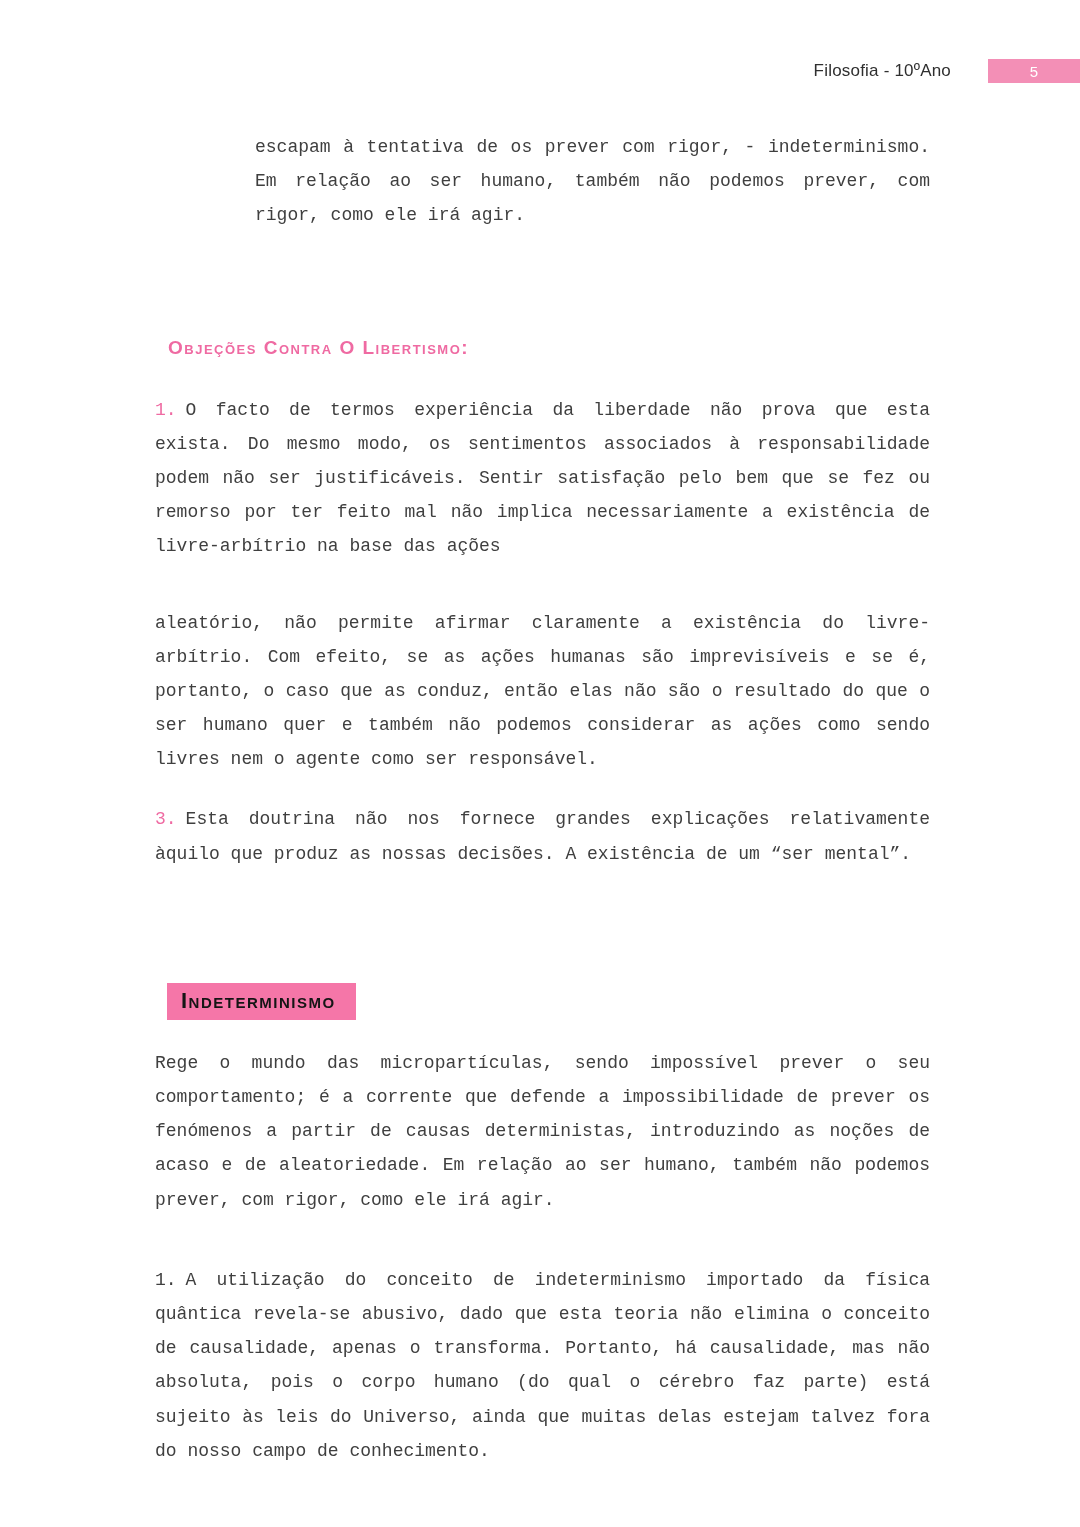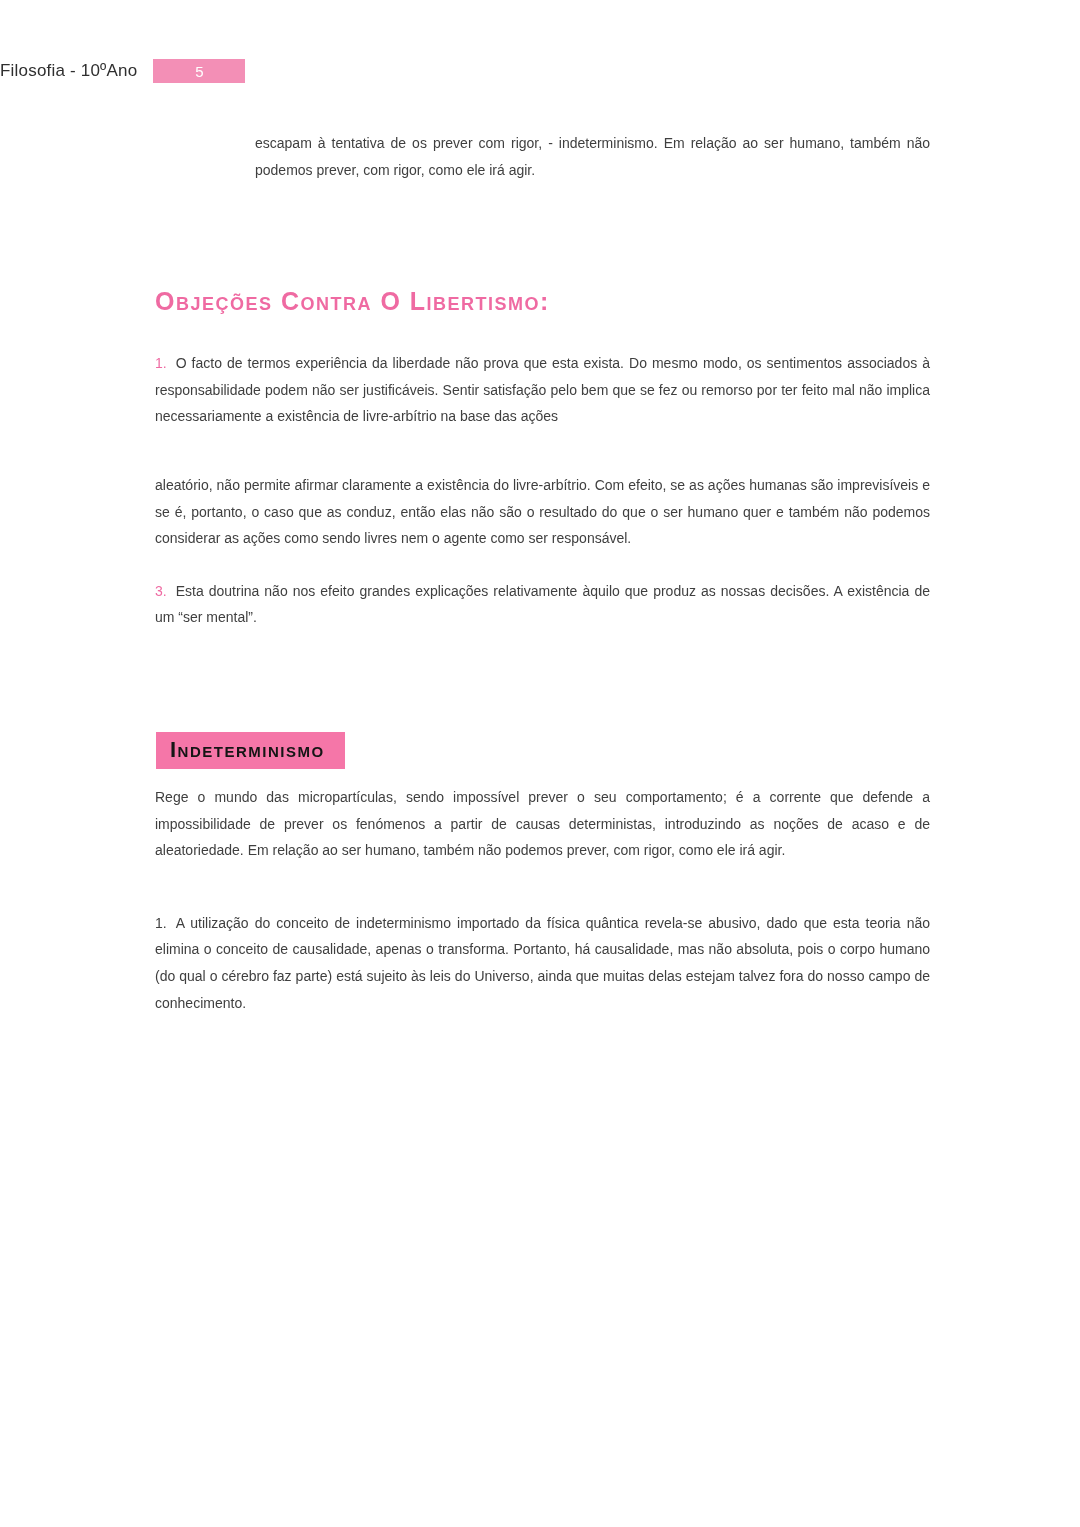--- a/index.html
+++ b/index.html
@@ -13,26 +13,27 @@
     height: 1527px;
     background: #ffffff;
     font-family: "Liberation Sans", sans-serif;
     color: #3f3f3f;
     overflow: hidden;
     box-sizing: border-box;
   }
   .header {
     position: absolute;
     top: 58px;
-    left: 0;
+    left: 15px;
     right: 0;
     height: 26px;
     display: flex;
     align-items: center;
-    justify-content: flex-start;
+    justify-content: flex-end;
+    gap: 21px;
   }
   .header-title {
     font-size: 17px;
     color: #2f2f2f;
     margin-right: 16px;
     letter-spacing: 0.2px;
   }
   .page-badge {
     width: 92px;
     height: 24px;
@@ -43,62 +44,63 @@
     align-items: center;
     justify-content: center;
   }
   .content {
     position: absolute;
     top: 84px;
     left: 155px;
     right: 150px;
   }
   .para {
-    font-size: 14px;
+    font-size: 18px;
     line-height: 1.9;
     text-align: justify;
     margin: 0 0 26px 0;
     color: #3f3f3f;
+    font-family: Liberation Mono, monospace;
   }
   .intro {
     margin-top: 46px;
     margin-left: 100px;
     margin-bottom: 0;
   }
   .num {
     margin-right: 9px;
   }
   .pink {
     color: #ef6aa2;
   }
   .pink-heading {
     font-variant: small-caps;
     font-weight: 700;
     color: #ef6aa2;
-    font-size: 25px;
+    font-size: 19px;
     letter-spacing: 1.5px;
-    margin: 0 0 34px 0;
+    margin: 0 0 34px 13px;
   }
   .heading-1 { margin-top: 104px; }
   .heading-2 { margin-top: 106px; margin-bottom: 40px; }
   .gap-before-aleatorio { margin-top: 42px; }
   .highlight-heading-wrap {
     margin-top: 100px;
     margin-bottom: 14px;
   }
   .highlight-heading {
     display: inline-block;
     font-variant: small-caps;
     font-weight: 700;
     font-size: 22px;
     letter-spacing: 1.5px;
     color: #151515;
     background: #f576a8;
     padding: 5px 20px 6px 14px;
-    margin: 1px;
+    margin: 12px;
   }
   .final-para {
     margin-top: 46px;
   }
 </style>
 </head>
 <body>
 
 <div class="page">
 
@@ -111,21 +113,21 @@
 
     <p class="para intro">escapam à tentativa de os prever com rigor, - indeterminismo. Em relação ao ser humano, também não podemos prever, com rigor, como ele irá agir.</p>
 
     <h2 class="pink-heading heading-1">Objeções Contra O Libertismo:</h2>
 
     <p class="para"><span class="num pink">1.</span><span>O facto de termos experiência da liberdade não prova que esta exista. Do mesmo modo, os sentimentos associados à responsabilidade podem não ser justificáveis. Sentir satisfação pelo bem que se fez ou remorso por ter feito mal não implica necessariamente a existência de livre-arbítrio na base das ações</span></p>
 
 
     <p class="para gap-before-aleatorio">aleatório, não permite afirmar claramente a existência do livre-arbítrio. Com efeito, se as ações humanas são imprevisíveis e se é, portanto, o caso que as conduz, então elas não são o resultado do que o ser humano quer e também não podemos considerar as ações como sendo livres nem o agente como ser responsável.</p>
 
-    <p class="para"><span class="num pink">3.</span><span>Esta doutrina não nos efeito grandes explicações relativamente àquilo que produz as nossas decisões. A existência de um “ser mental”.</span></p>
+    <p class="para"><span class="num pink">3.</span><span>Esta doutrina não nos fornece grandes explicações relativamente àquilo que produz as nossas decisões. A existência de um “ser mental”.</span></p>
 
     <div class="highlight-heading-wrap">
       <h2 class="highlight-heading">Indeterminismo</h2>
     </div>
 
     <p class="para">Rege o mundo das micropartículas, sendo impossível prever o seu comportamento; é a corrente que defende a impossibilidade de prever os fenómenos a partir de causas deterministas, introduzindo as noções de acaso e de aleatoriedade. Em relação ao ser humano, também não podemos prever, com rigor, como ele irá agir.</p>
 
 
     <p class="para final-para"><span class="num">1.</span><span>A utilização do conceito de indeterminismo importado da física quântica revela-se abusivo, dado que esta teoria não elimina o conceito de causalidade, apenas o transforma. Portanto, há causalidade, mas não absoluta, pois o corpo humano (do qual o cérebro faz parte) está sujeito às leis do Universo, ainda que muitas delas estejam talvez fora do nosso campo de conhecimento.</span></p>
 

